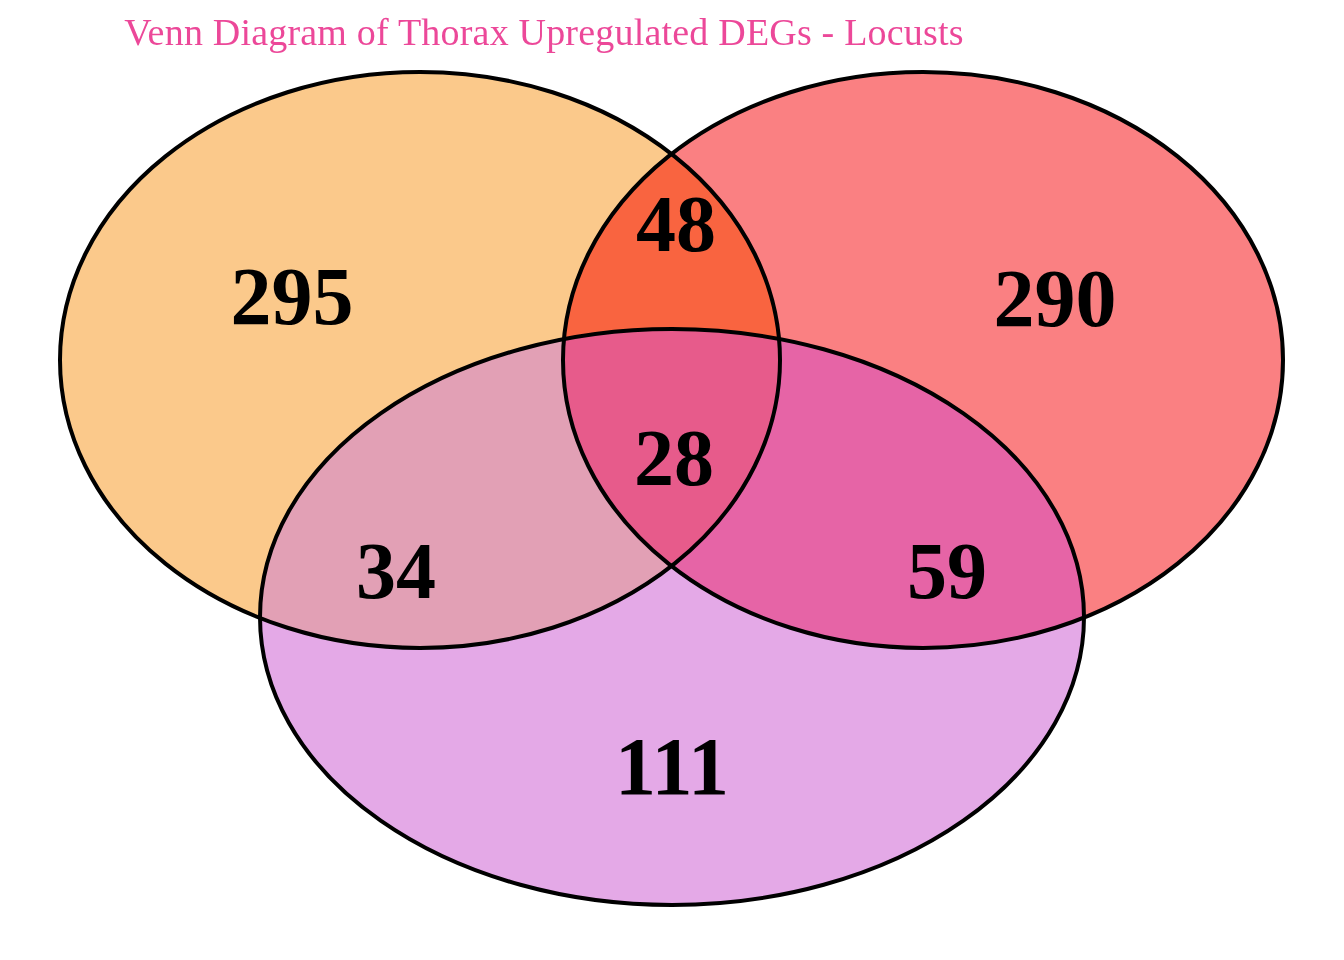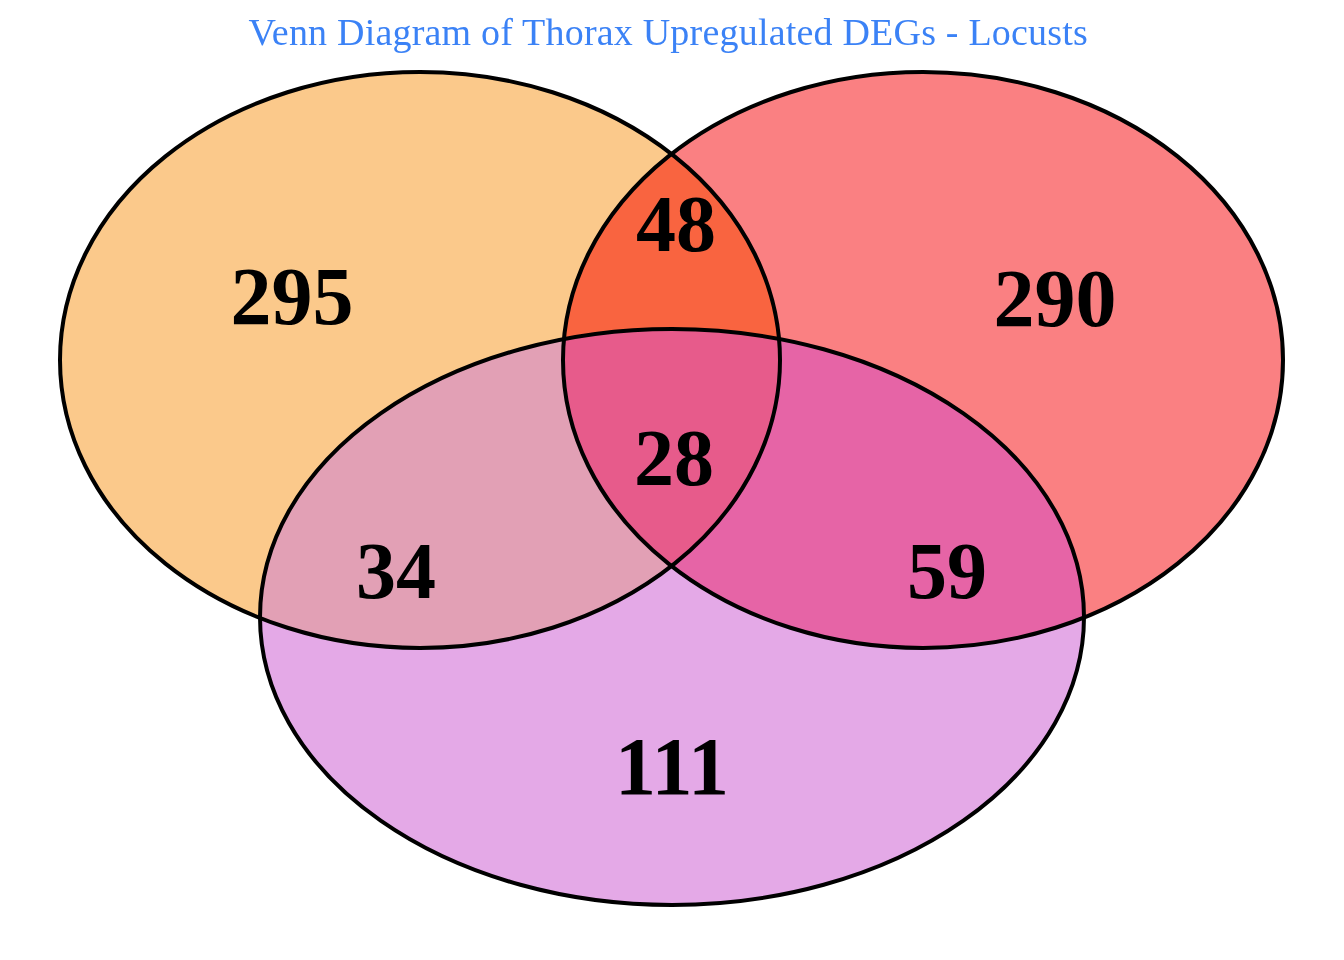--- a/index.html
+++ b/index.html
@@ -18,25 +18,25 @@
     position: relative;
     width: 1344px;
     height: 960px;
     background: #ffffff;
   }
   #venn-title {
     position: absolute;
     top: 10px;
     left: 0;
     width: 1088px;
-    text-align: right;
+    text-align: center;
     font-family: "Liberation Serif", "DejaVu Serif", serif;
     font-size: 38px;
     font-weight: 400;
-    color: #3b82f6;
+    color: #ec4899;
     letter-spacing: 0.2px;
     white-space: nowrap;
   }
   #venn-svg {
     position: absolute;
     top: 0;
     left: 0;
     width: 1344px;
     height: 960px;
     display: block;

